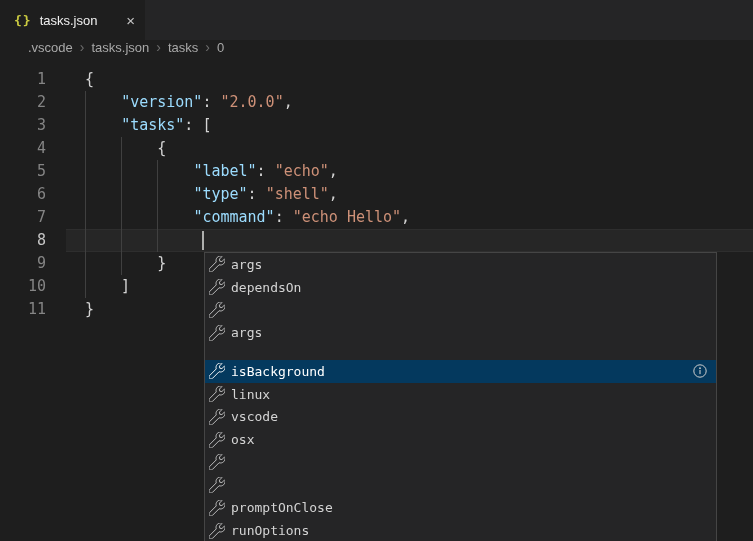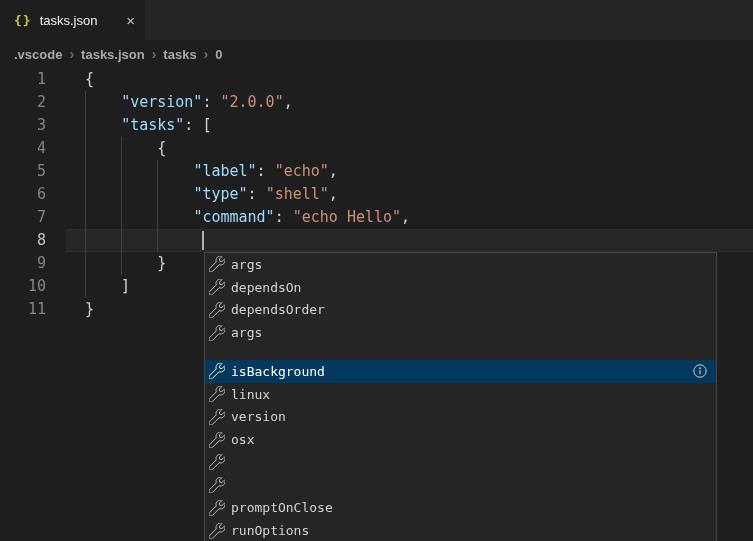--- a/index.html
+++ b/index.html
@@ -34,26 +34,25 @@
     color: var(--json_icon, #cbcb41);
     letter-spacing: 1px;
   }
   .tab-title { font-size: 13px; color: #f0f0f0; white-space: nowrap; }
   .tab-close { margin-left: auto; font-size: 15px; color: #c5c5c5; line-height: 1; }
 
   
   .breadcrumbs {
     height: 28px;
     display: flex;
-    align-items: center;
-    padding-left: 14px;
+    align-items: flex-start;
+    padding-left: 28px;
     font-size: 13px;
     color: var(--breadcrumb_fg, #a9a9a9);
     background: var(--editor_bg, #1e1e1e);
-    font-weight: bold;
   }
   .crumb { white-space: nowrap; cursor: pointer; }
   .crumb-sep { margin: 0 7px; color: #6d6d6d; font-size: 14px; line-height: 1; }
 
   
   .editor {
     position: relative;
     height: 473px;
     font-family: "DejaVu Sans Mono", monospace;
     font-size: 15px;
@@ -226,21 +225,20 @@
         </svg>
       </span>
       <span class="suggest-label">dependsOn</span>
     </div>
     <div class="suggest-item">
       <span class="suggest-icon">
         <svg viewBox="0 0 512 512" width="16" height="16" aria-hidden="true">
           <path fill="none" stroke="currentColor" stroke-width="30" d="M507.73 109.1c-2.24-9.03-13.54-12.09-20.12-5.51l-74.36 74.36-67.88-11.31-11.31-67.88 74.36-74.36c6.62-6.62 3.43-17.9-5.66-20.16-47.38-11.74-99.55.91-136.58 37.93-39.64 39.64-50.55 97.1-34.05 147.2L18.74 402.76c-24.99 24.99-24.99 65.51 0 90.5 24.99 24.99 65.51 24.99 90.5 0l213.21-213.21c50.12 16.71 107.47 5.68 147.37-34.22 37.07-37.07 49.7-89.32 37.91-136.73z"></path>
         </svg>
       </span>
-      <span class="suggest-label">dependsOrder</span>
     </div>
     <div class="suggest-item">
       <span class="suggest-icon">
         <svg viewBox="0 0 512 512" width="16" height="16" aria-hidden="true">
           <path fill="none" stroke="currentColor" stroke-width="30" d="M507.73 109.1c-2.24-9.03-13.54-12.09-20.12-5.51l-74.36 74.36-67.88-11.31-11.31-67.88 74.36-74.36c6.62-6.62 3.43-17.9-5.66-20.16-47.38-11.74-99.55.91-136.58 37.93-39.64 39.64-50.55 97.1-34.05 147.2L18.74 402.76c-24.99 24.99-24.99 65.51 0 90.5 24.99 24.99 65.51 24.99 90.5 0l213.21-213.21c50.12 16.71 107.47 5.68 147.37-34.22 37.07-37.07 49.7-89.32 37.91-136.73z"></path>
         </svg>
       </span>
       <span class="suggest-label">args</span>
     </div>
     <div class="suggest-item selected">
@@ -265,21 +263,21 @@
         </svg>
       </span>
       <span class="suggest-label">linux</span>
     </div>
     <div class="suggest-item">
       <span class="suggest-icon">
         <svg viewBox="0 0 512 512" width="16" height="16" aria-hidden="true">
           <path fill="none" stroke="currentColor" stroke-width="30" d="M507.73 109.1c-2.24-9.03-13.54-12.09-20.12-5.51l-74.36 74.36-67.88-11.31-11.31-67.88 74.36-74.36c6.62-6.62 3.43-17.9-5.66-20.16-47.38-11.74-99.55.91-136.58 37.93-39.64 39.64-50.55 97.1-34.05 147.2L18.74 402.76c-24.99 24.99-24.99 65.51 0 90.5 24.99 24.99 65.51 24.99 90.5 0l213.21-213.21c50.12 16.71 107.47 5.68 147.37-34.22 37.07-37.07 49.7-89.32 37.91-136.73z"></path>
         </svg>
       </span>
-      <span class="suggest-label">version</span>
+      <span class="suggest-label">vscode</span>
     </div>
     <div class="suggest-item">
       <span class="suggest-icon">
         <svg viewBox="0 0 512 512" width="16" height="16" aria-hidden="true">
           <path fill="none" stroke="currentColor" stroke-width="30" d="M507.73 109.1c-2.24-9.03-13.54-12.09-20.12-5.51l-74.36 74.36-67.88-11.31-11.31-67.88 74.36-74.36c6.62-6.62 3.43-17.9-5.66-20.16-47.38-11.74-99.55.91-136.58 37.93-39.64 39.64-50.55 97.1-34.05 147.2L18.74 402.76c-24.99 24.99-24.99 65.51 0 90.5 24.99 24.99 65.51 24.99 90.5 0l213.21-213.21c50.12 16.71 107.47 5.68 147.37-34.22 37.07-37.07 49.7-89.32 37.91-136.73z"></path>
         </svg>
       </span>
       <span class="suggest-label">osx</span>
     </div>
     <div class="suggest-item">

